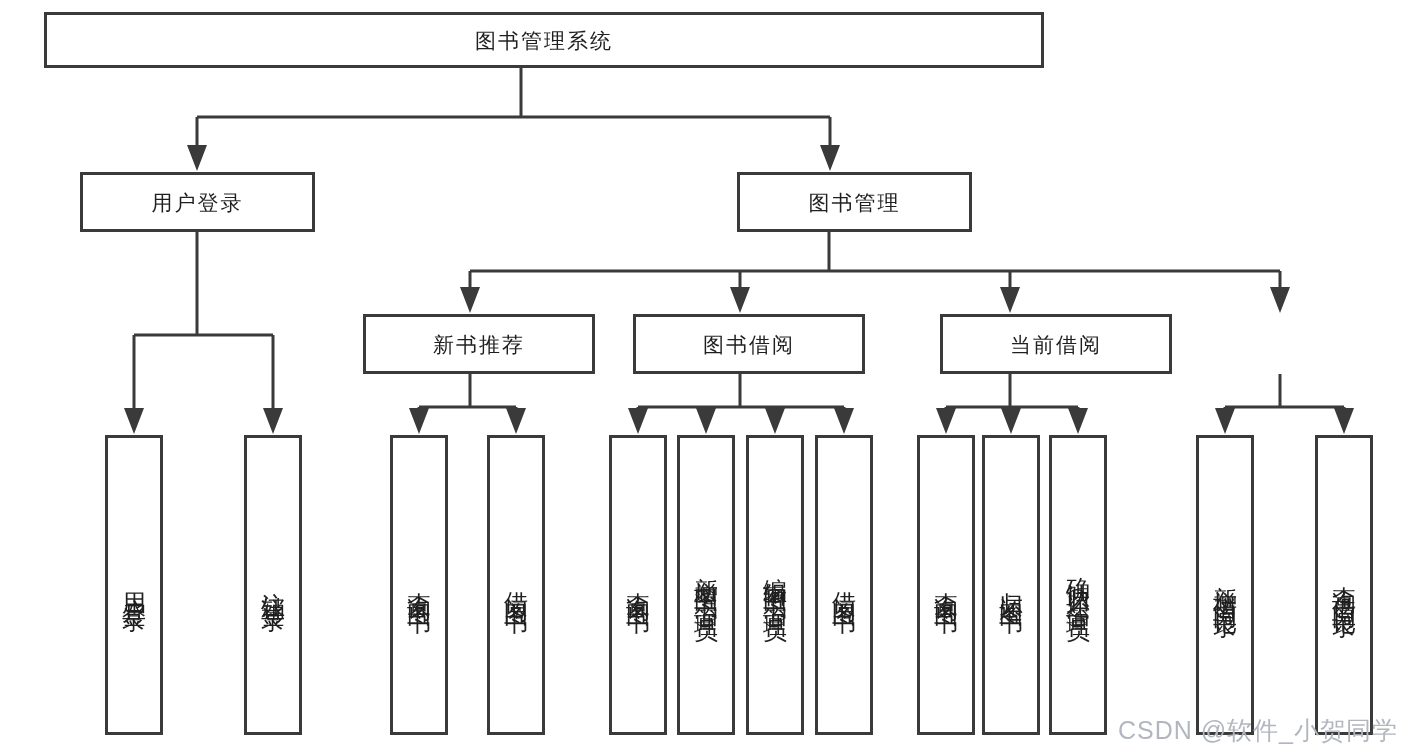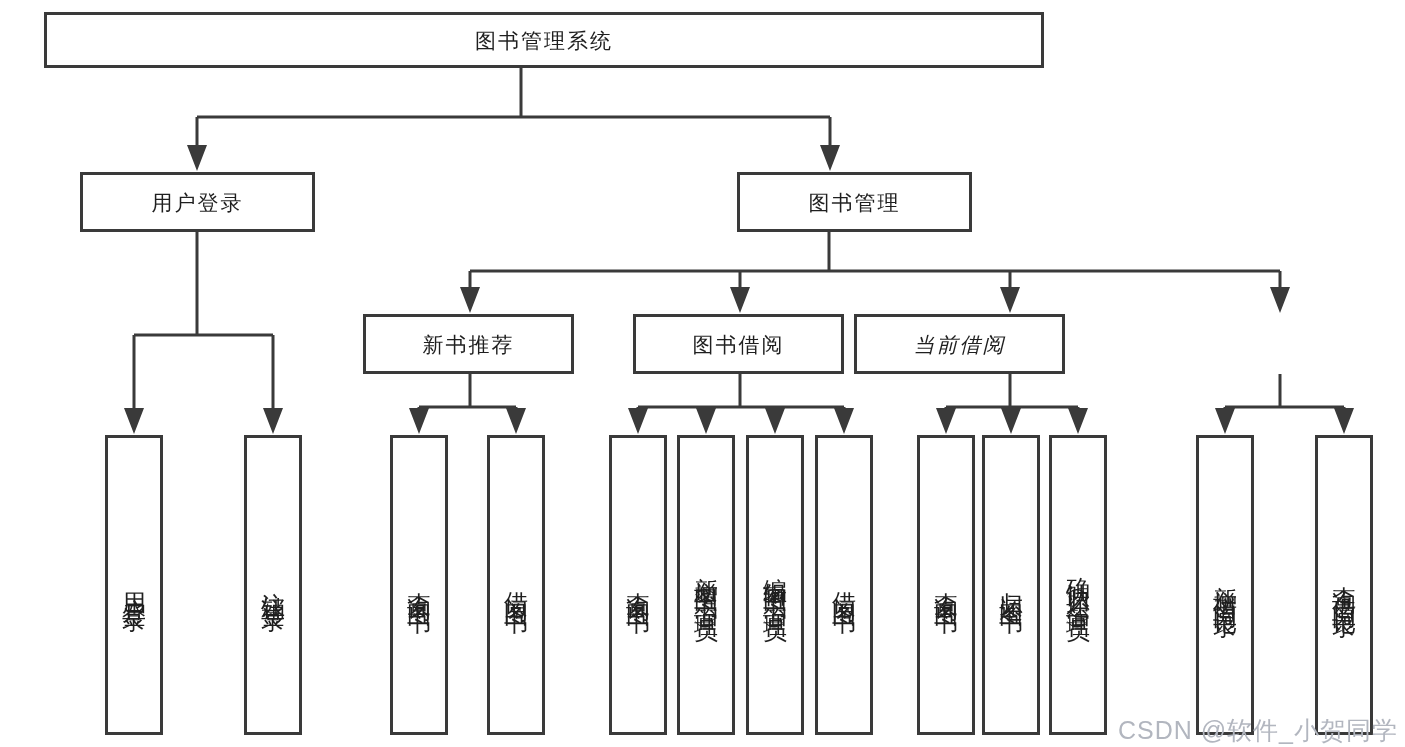--- a/index.html
+++ b/index.html
@@ -23,21 +23,21 @@
     border:3px solid var(--line);background:#fff;color:var(--text);
     display:flex;align-items:center;justify-content:center;
     text-align:center;line-height:1;
   }
   .h{font-size:21px;letter-spacing:2px;}
   .v{
     writing-mode:vertical-rl;text-orientation:mixed;
     font-size:24px;letter-spacing:6px;
   }
   .leaf{top:435px;width:58px;height:300px;}
-  .l3{top:314px;width:211px;height:60px;}
+  .l3{top:314px;width:232px;height:60px;}
   #watermark{
     position:absolute;z-index:2;right:7px;top:714px;
     color:var(--watermark);font-size:25px;letter-spacing:1px;
     white-space:nowrap;
   }
 </style>
 </head>
 <body>
 
 <div id="stage">
@@ -61,21 +61,21 @@
       M1225 434 l-10 -26 h20 z M1344 434 l-10 -26 h20 z"></path>
   </svg>
 
   <div class="node h" style="left:8px;top:12px;width:1000px;height:56px;margin-left:36px;">图书管理系统</div>
 
   <div class="node h" style="left:80px;top:172px;width:235px;height:60px;">用户登录</div>
   <div class="node h" style="left:712px;top:172px;width:235px;height:60px;margin-left:25px;">图书管理</div>
 
   <div class="node h l3" style="left:363px;">新书推荐</div>
   <div class="node h l3" style="left:633px;">图书借阅</div>
-  <div class="node h l3" style="left:854px;font-style:italic;">当前借阅</div>
+  <div class="node h l3" style="left:940px;">当前借阅</div>
 
   <div class="node v leaf" style="left:105px;">用户登录</div>
   <div class="node v leaf" style="left:244px;">注销登录</div>
 
   <div class="node v leaf" style="left:390px;">查询图书</div>
   <div class="node v leaf" style="left:487px;">借阅图书</div>
 
   <div class="node v leaf" style="left:609px;">查询图书</div>
   <div class="node v leaf" style="left:677px;">新增图书（管理员）</div>
   <div class="node v leaf" style="left:746px;">编辑图书（管理员）</div>

